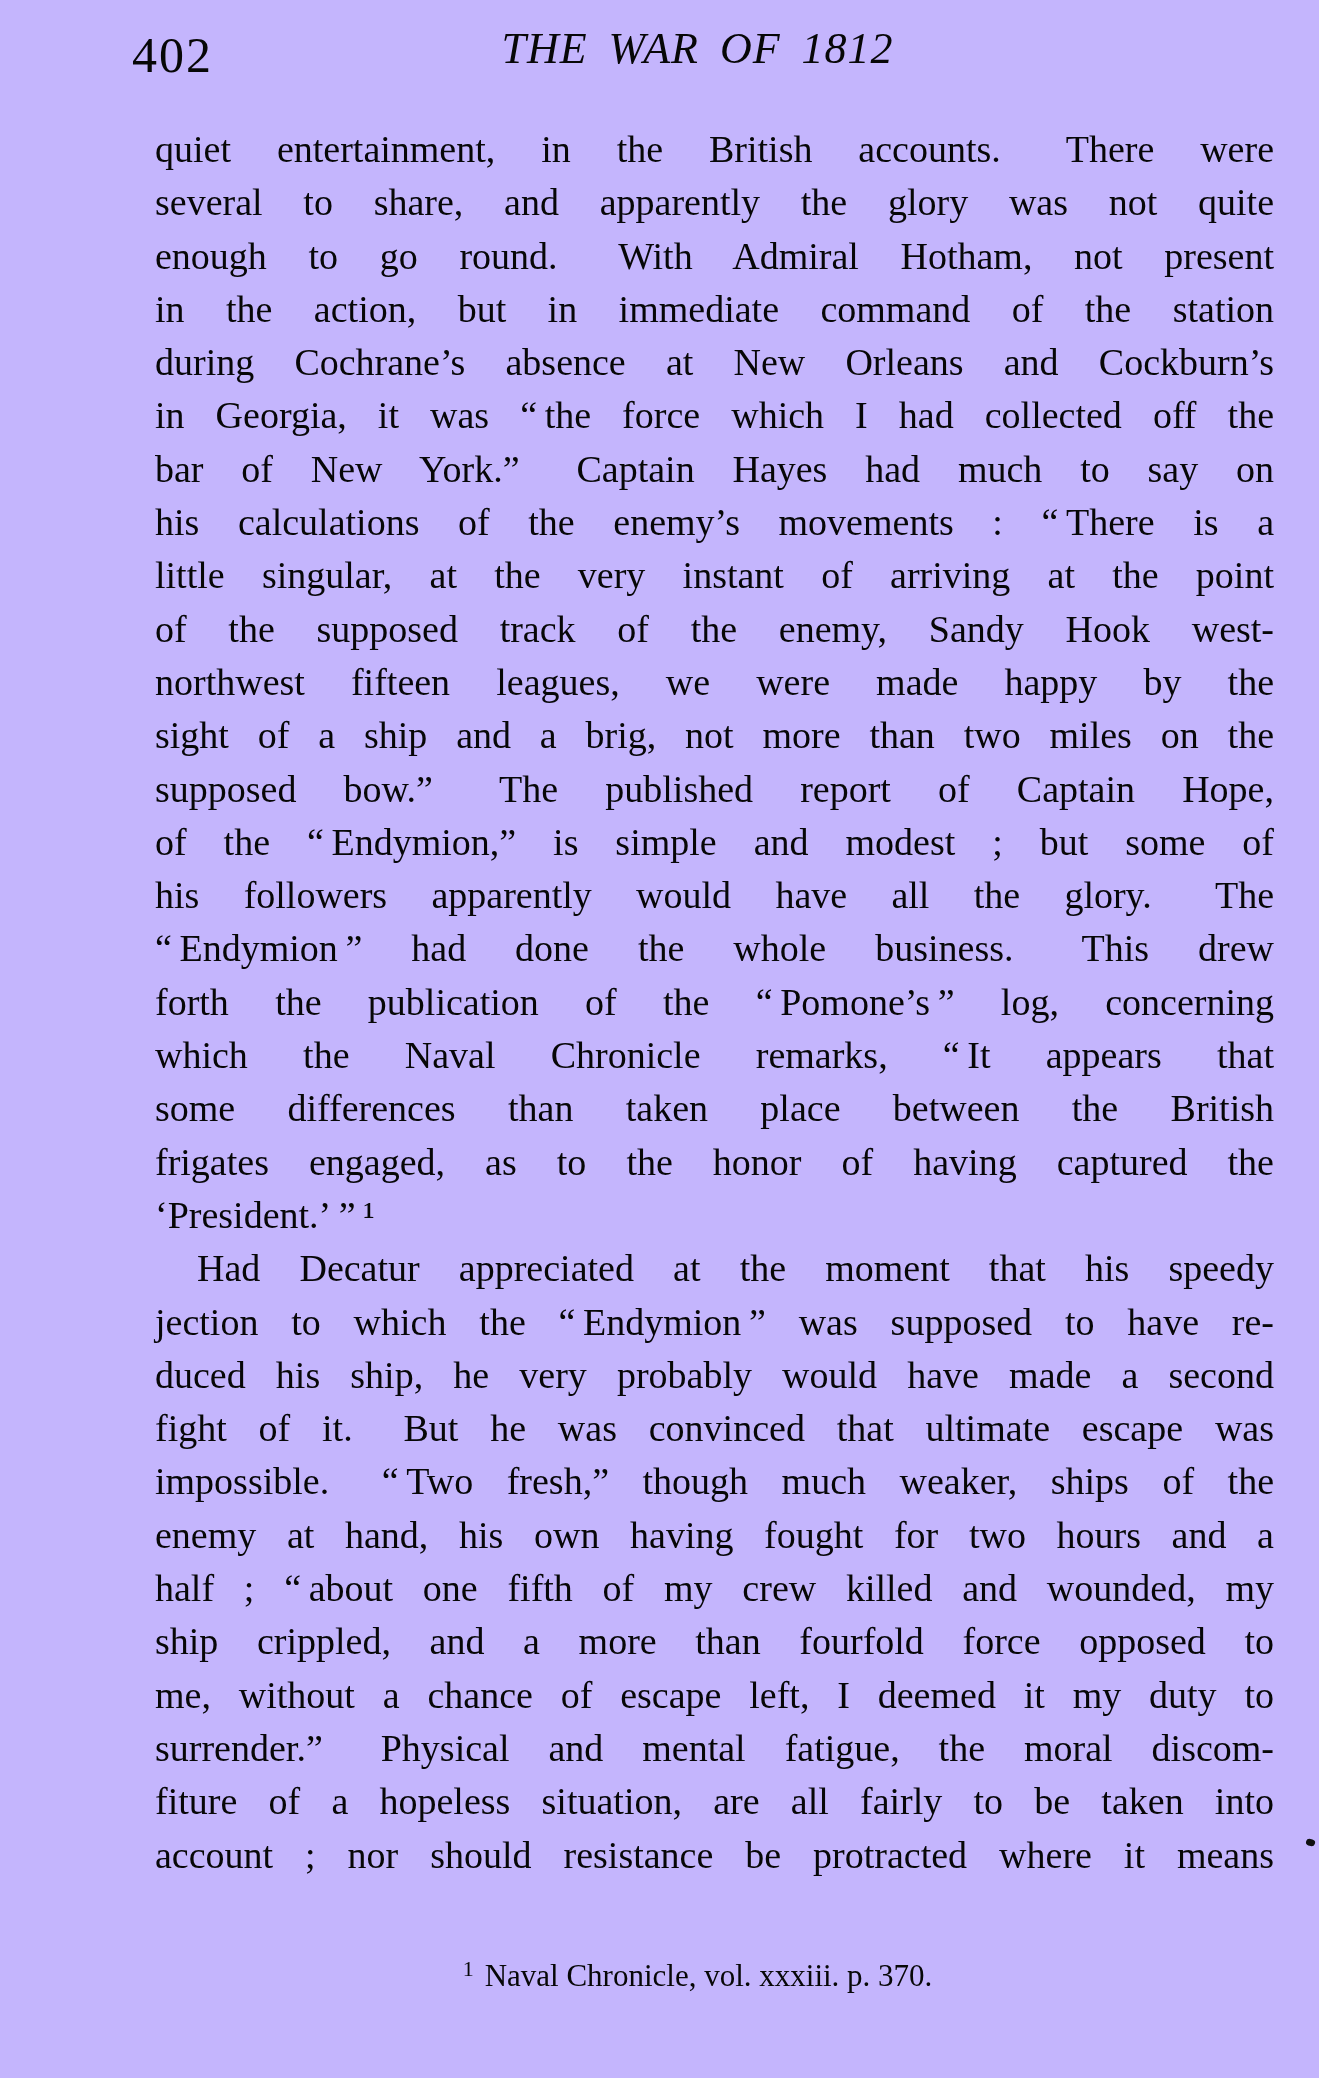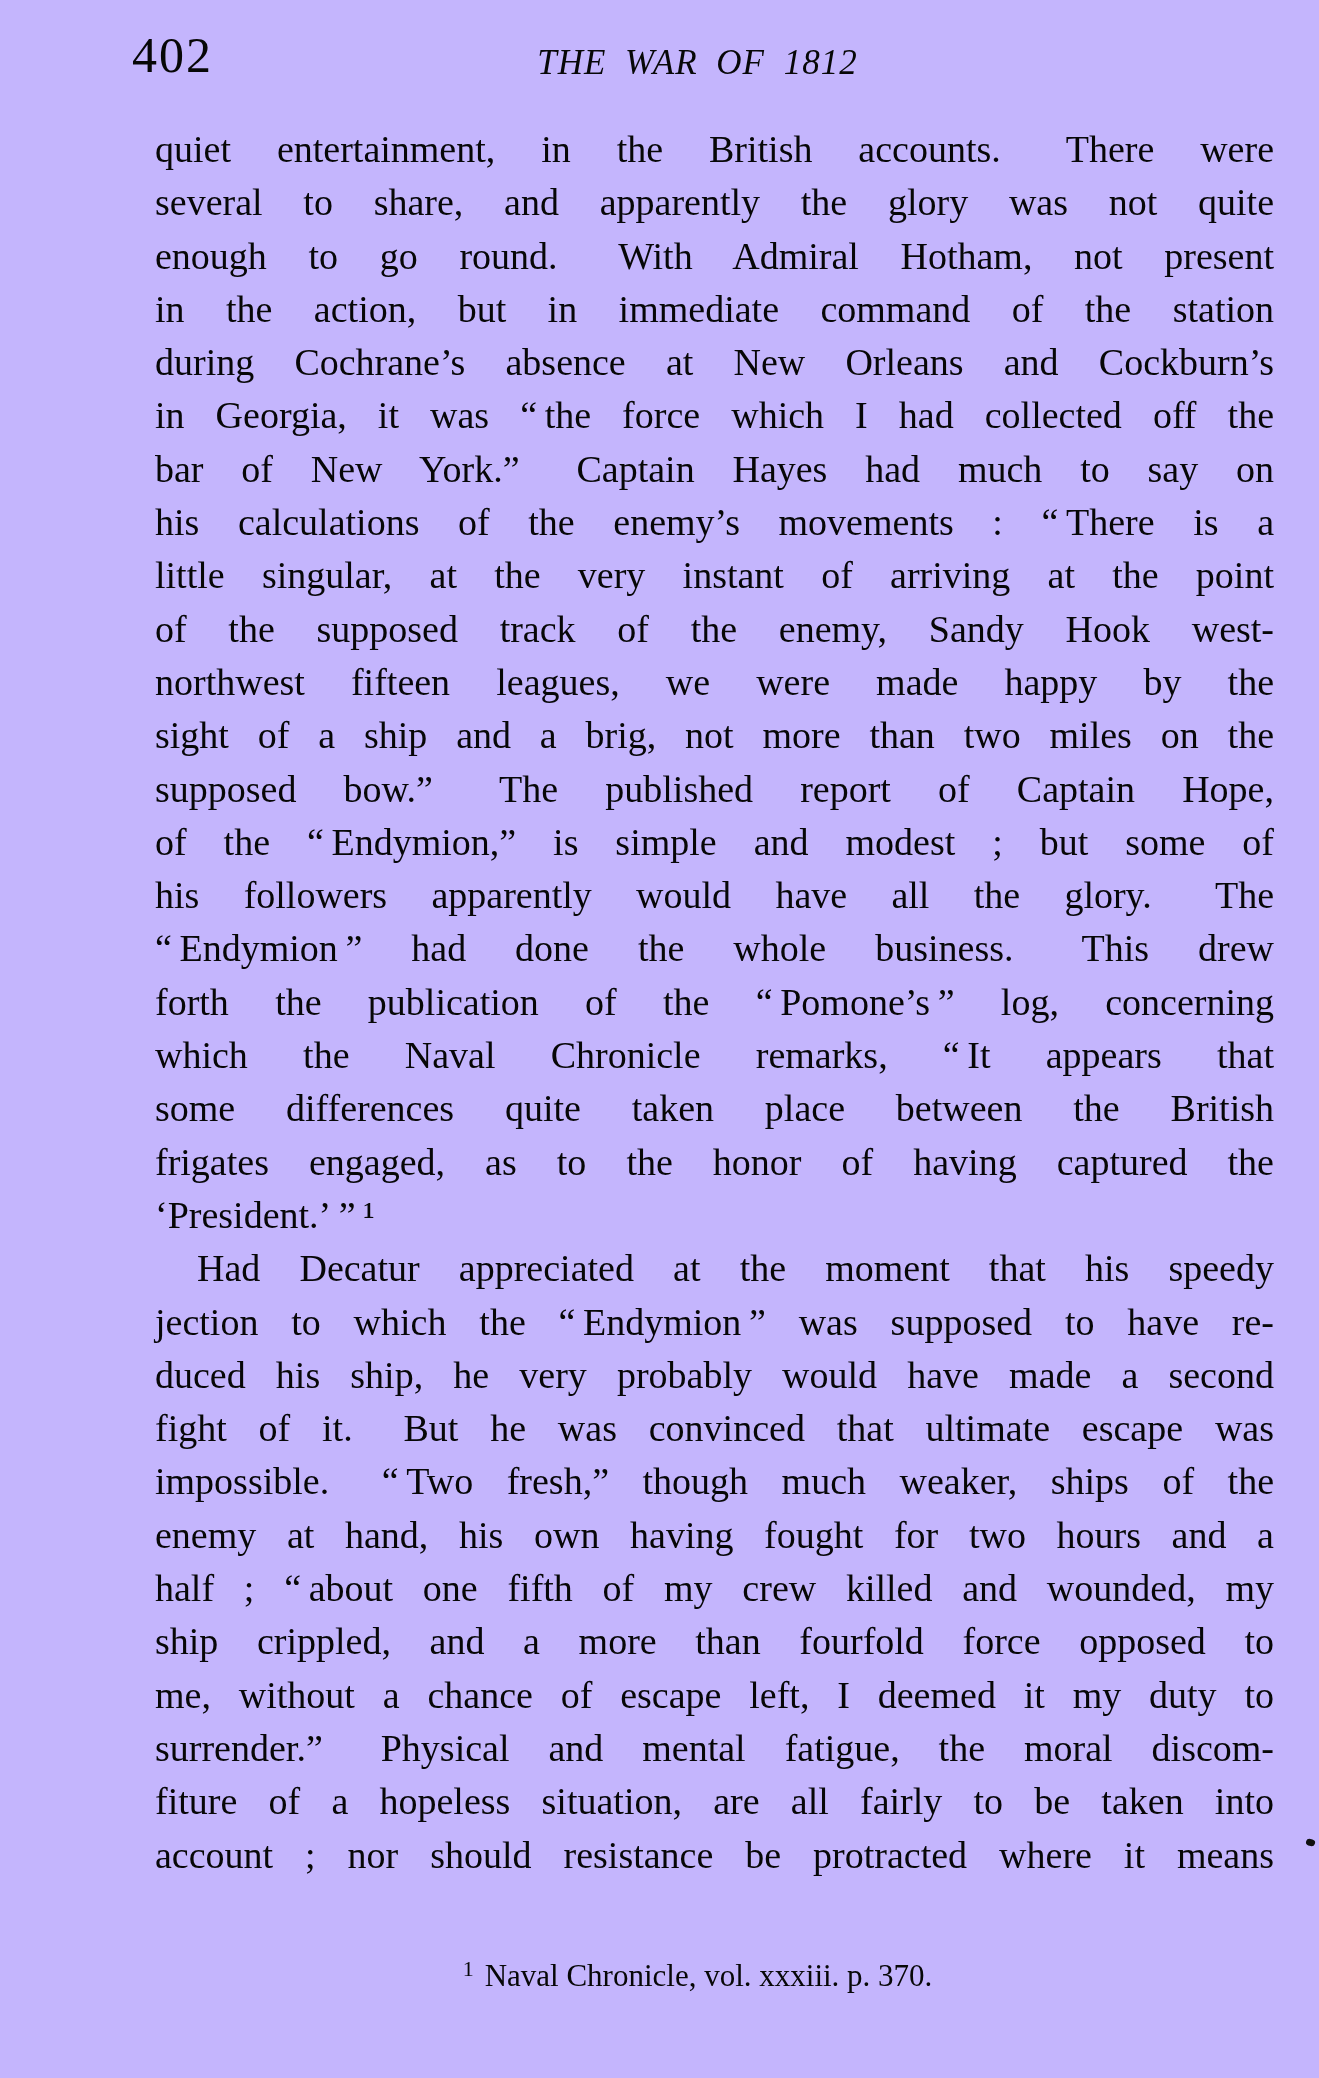--- a/index.html
+++ b/index.html
@@ -16,25 +16,25 @@
     position: absolute;
     left: 132px;
     top: 30px;
     font-size: 50px;
     line-height: 1;
     letter-spacing: 2px;
   }
   .running-title {
     position: absolute;
     left: 138px;
-    top: 45px;
+    top: 27px;
     width: 1119px;
     text-align: center;
     font-style: italic;
-    font-size: 35px;
+    font-size: 44px;
     line-height: 1;
     letter-spacing: 1px;
     word-spacing: 9px;
     white-space: nowrap;
   }
   .body-text {
     position: absolute;
     left: 138px;
     top: 123px;
     width: 1119px;
@@ -94,21 +94,21 @@
       <div class="line">little singular, at the very instant of arriving at the point</div>
       <div class="line">of the supposed track of the enemy, Sandy Hook west-</div>
       <div class="line">northwest fifteen leagues, we were made happy by the</div>
       <div class="line">sight of a ship and a brig, not more than two miles on the</div>
       <div class="line">supposed bow.”  The published report of Captain Hope,</div>
       <div class="line">of the “ Endymion,” is simple and modest ; but some of</div>
       <div class="line">his followers apparently would have all the glory.  The</div>
       <div class="line">“ Endymion ” had done the whole business.  This drew</div>
       <div class="line">forth the publication of the “ Pomone’s ” log, concerning</div>
       <div class="line">which the Naval Chronicle remarks, “ It appears that</div>
-      <div class="line">some differences quite taken place between the British</div>
+      <div class="line">some differences than taken place between the British</div>
       <div class="line">frigates engaged, as to the honor of having captured the</div>
       <div class="line no-stretch">‘President.’ ” ¹</div>
       <div class="line indent">Had Decatur appreciated at the moment that his speedy</div>
       <div class="line">jection to which the “ Endymion ” was supposed to have re-</div>
       <div class="line">duced his ship, he very probably would have made a second</div>
       <div class="line">fight of it.  But he was convinced that ultimate escape was</div>
       <div class="line">impossible.  “ Two fresh,” though much weaker, ships of the</div>
       <div class="line">enemy at hand, his own having fought for two hours and a</div>
       <div class="line">half ; “ about one fifth of my crew killed and wounded, my</div>
       <div class="line">ship crippled, and a more than fourfold force opposed to</div>

